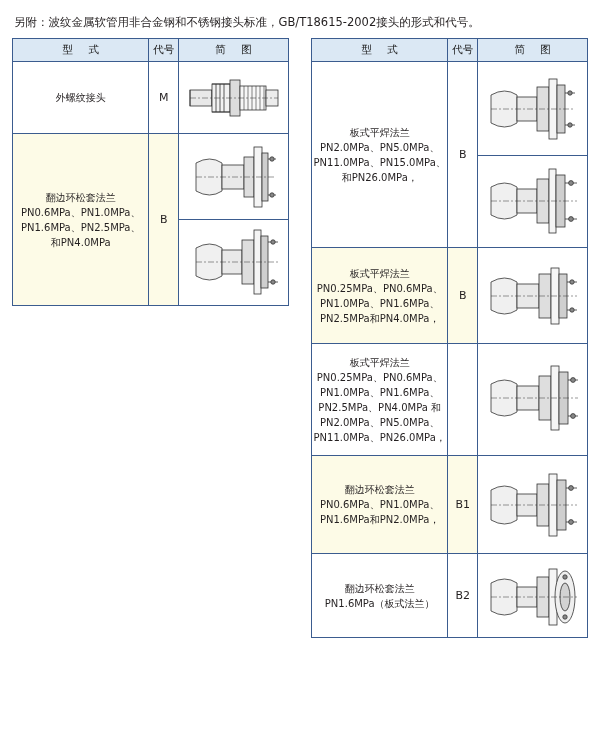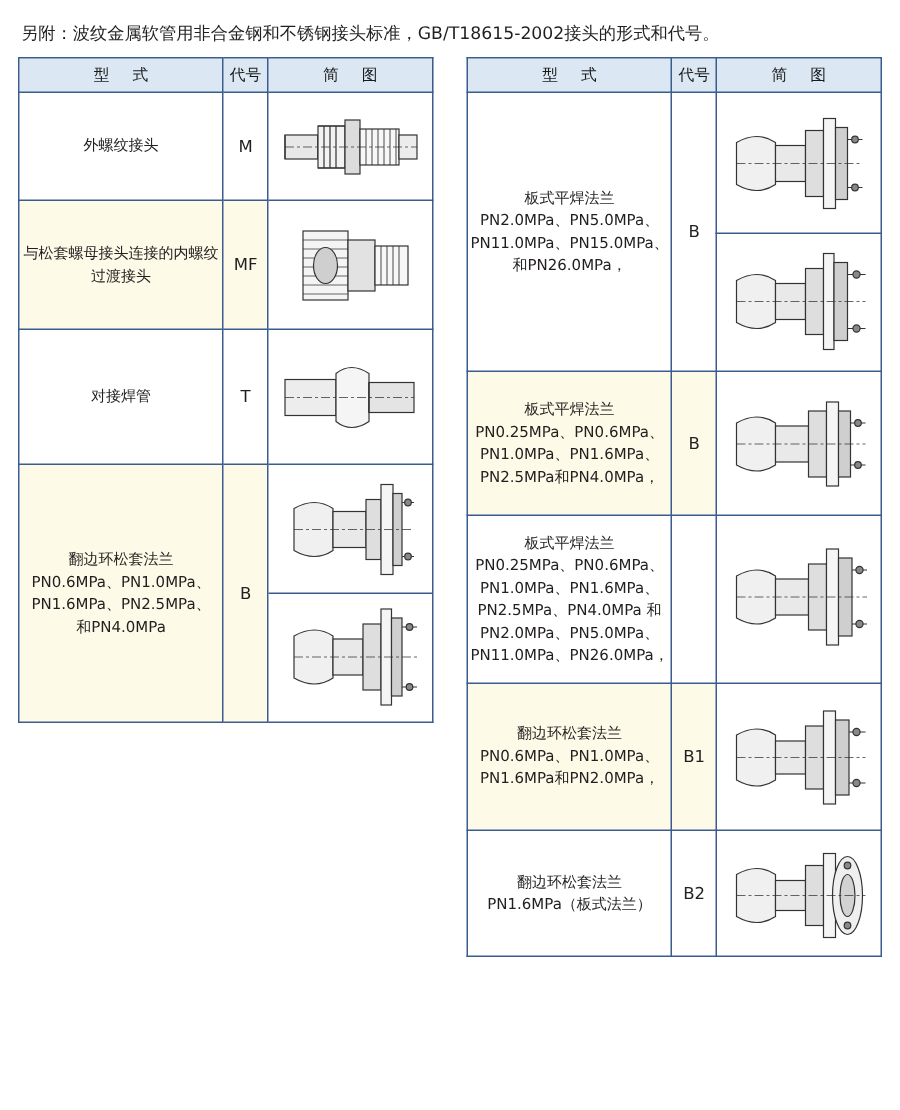--- a/index.html
+++ b/index.html
@@ -121,52 +121,21 @@
                 <path d="M62 20 L62 44 M66 20 L66 44 M70 20 L70 44 M74 20 L74 44 M78 20 L78 44 M82 20 L82 44" stroke-width="0.6"></path>
                 <rect x="84" y="24" width="12" height="16" fill="#ececec"></rect>
                 <path d="M8 32 L96 32" stroke-dasharray="6,2,2,2" stroke-width="0.5"></path>
               </g>
             </svg>
           </td>
         </tr>
 
 
 
-        <tr style="height:86px">
-          <td class="cell-name bg-yellow">与松套螺母接头连接的内螺纹过渡接头</td>
-          <td class="cell-code bg-yellow">MF</td>
-          <td class="cell-fig">
-            <svg width="104" height="74" viewBox="0 0 104 74">
-              <g fill="none" stroke="#333" stroke-width="0.8">
-                <rect x="20" y="14" width="30" height="46" fill="#f4f4f4"></rect>
-                <path d="M20 20 L50 20 M20 26 L50 26 M20 32 L50 32 M20 38 L50 38 M20 44 L50 44 M20 50 L50 50 M20 56 L50 56" stroke-width="0.5"></path>
-                <rect x="50" y="20" width="18" height="34" fill="#e2e2e2"></rect>
-                <rect x="68" y="24" width="22" height="26" fill="#f7f7f7"></rect>
-                <path d="M72 24 L72 50 M76 24 L76 50 M80 24 L80 50 M84 24 L84 50" stroke-width="0.6"></path>
-                <ellipse cx="35" cy="37" rx="8" ry="12" fill="#cfcfcf"></ellipse>
-              </g>
-            </svg>
-          </td>
-        </tr>
-
-        <tr style="height:90px">
-          <td class="cell-name bg-white">对接焊管</td>
-          <td class="cell-code bg-white">T</td>
-          <td class="cell-fig">
-            <svg width="104" height="76" viewBox="0 0 104 76">
-              <g fill="none" stroke="#333" stroke-width="0.8">
-                <rect x="8" y="26" width="34" height="24" fill="#ededed"></rect>
-                <path d="M42 22 q10 -8 22 0 L64 54 q-12 8 -22 0 Z" fill="#f5f5f5"></path>
-                <rect x="64" y="28" width="30" height="20" fill="#e4e4e4"></rect>
-                <path d="M64 28 L64 48"></path>
-                <path d="M8 38 L94 38" stroke-dasharray="6,2,2,2" stroke-width="0.5"></path>
-              </g>
-            </svg>
-          </td>
-        </tr>
+
 
         <tr style="height:172px">
           <td class="cell-name bg-yellow" style="white-space:pre-line">翻边环松套法兰
 PN0.6MPa、PN1.0MPa、
 PN1.6MPa、PN2.5MPa、
 和PN4.0MPa</td>
           <td class="cell-code bg-yellow">B</td>
           <td class="cell-fig" style="padding:0">
             <div style="border-bottom:1px solid #3b5c8f;padding:4px 0;">
               <svg width="104" height="76" viewBox="0 0 104 76">

